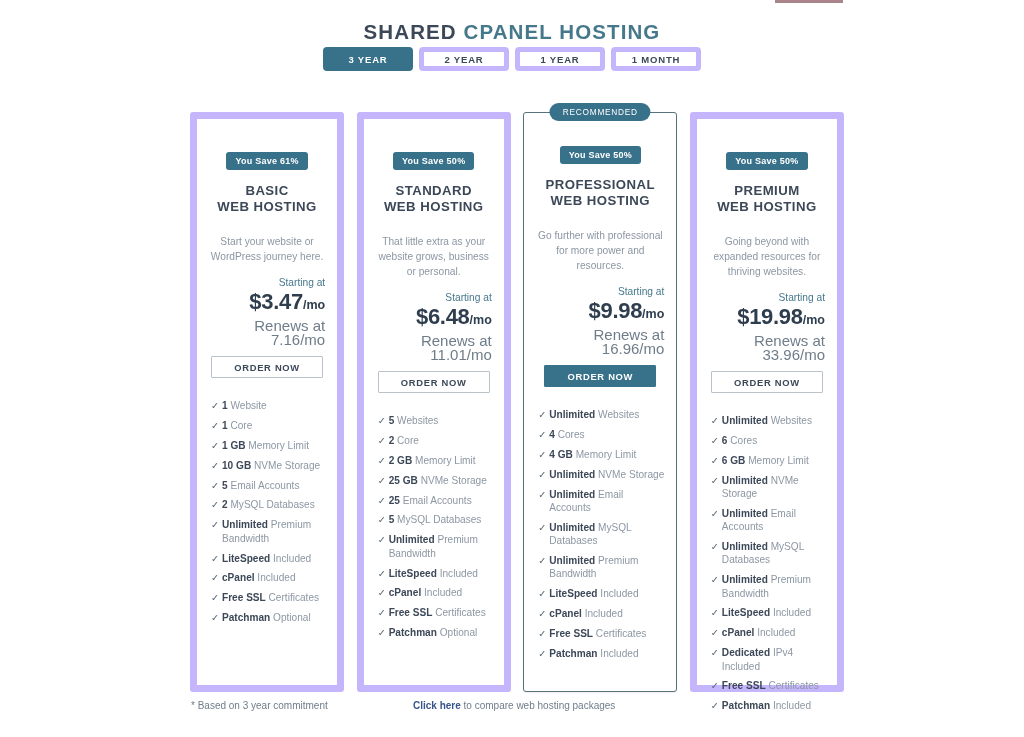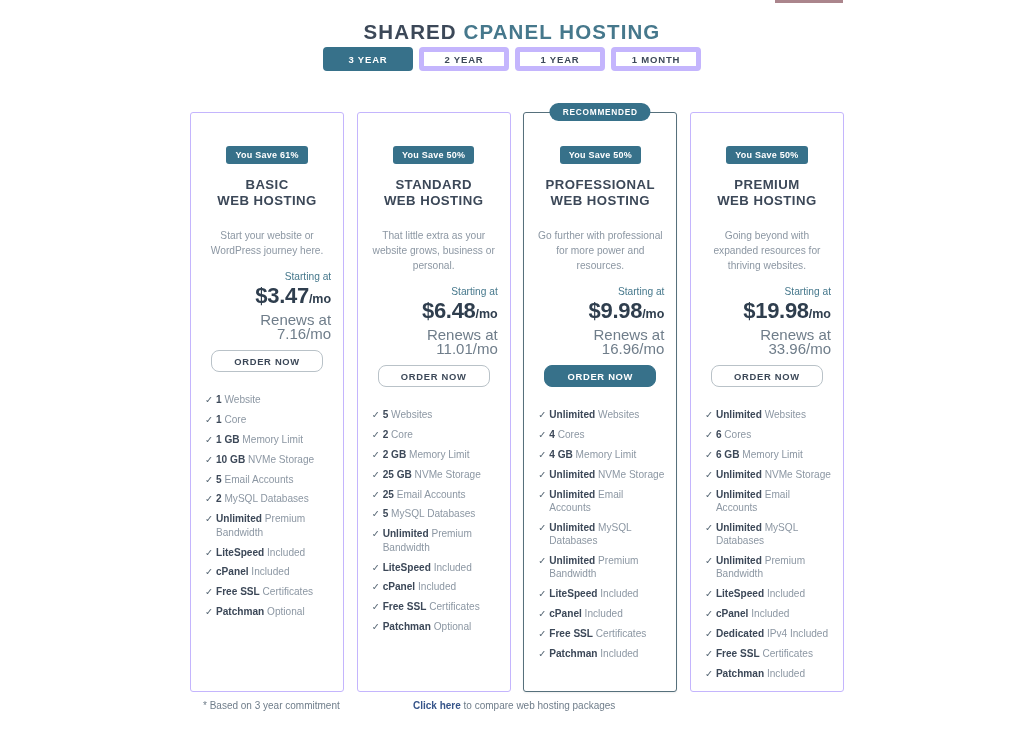--- a/index.html
+++ b/index.html
@@ -85,38 +85,38 @@
     left: 190px;
     width: 654px;
     height: 580px;
     display: flex;
     gap: 12.5px;
   }
   .card {
     position: relative;
     width: 155px;
     background: #ffffff;
-    border: 1px solid #c4b5fd;
+    border: 7px solid #c4b5fd;
     border-radius: 3px;
     padding: 0 12px;
   }
   .card.featured {
     border: 1px solid #56707c;
     box-shadow: 0 1px 2px rgba(0,0,0,.07);
   }
 
   .ribbon {
     position: absolute;
     top: -10px;
     left: 50%;
     transform: translateX(-50%);
     background: #37718a;
     color: #ffffff;
     font-size: 8.3px;
-    font-weight: 700;
+    font-weight: 400;
     letter-spacing: .75px;
     padding: 4px 13px 4px 13px;
     border-radius: 11px;
     white-space: nowrap;
   }
 
   .save-badge {
     margin: 33px auto 0 auto;
     display: block;
     width: fit-content;
@@ -172,21 +172,21 @@
   }
 
   .order-btn {
     display: flex;
     align-items: center;
     justify-content: center;
     margin: 9px auto 0 auto;
     width: 112px;
     height: 22px;
     border: 1px solid #b9c2c8;
-    border-radius: 8px;
+    border-radius: 1px;
     background: #ffffff;
     color: #3c4858;
     font-size: 9.4px;
     font-weight: 700;
     letter-spacing: .7px;
     cursor: pointer;
     font-family: "Liberation Sans", sans-serif;
   }
   .order-btn.solid {
     background: #37718a;
@@ -221,21 +221,20 @@
   }
 
   
   .footnote-left {
     position: absolute;
     top: 700px;
     left: 191px;
     color: #6f7d8a;
     font-size: 10px;
     white-space: nowrap;
-    margin-left: 12px;
   }
   .footnote-center {
     position: absolute;
     top: 700px;
     left: 413px;
     color: #6f7d8a;
     font-size: 10px;
     white-space: nowrap;
   }
   .footnote-center .link {

